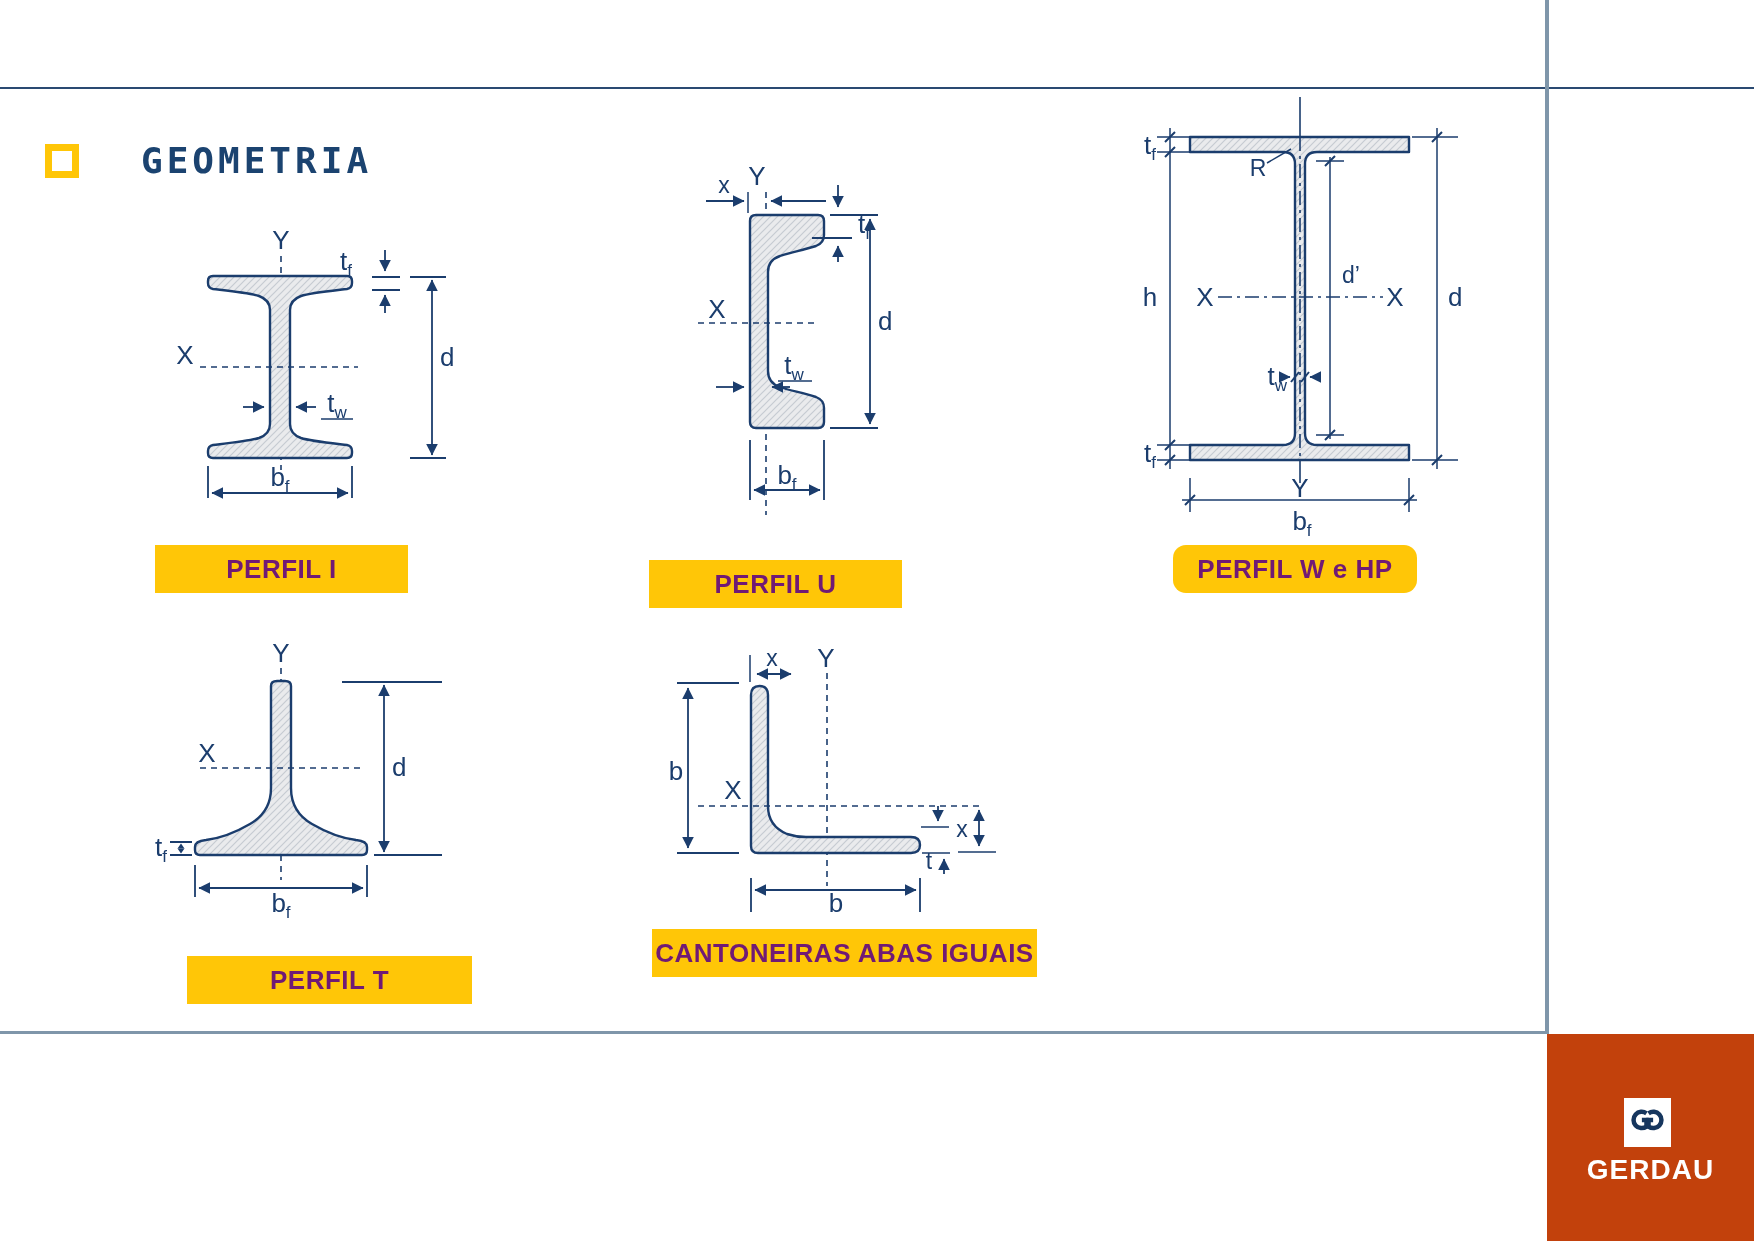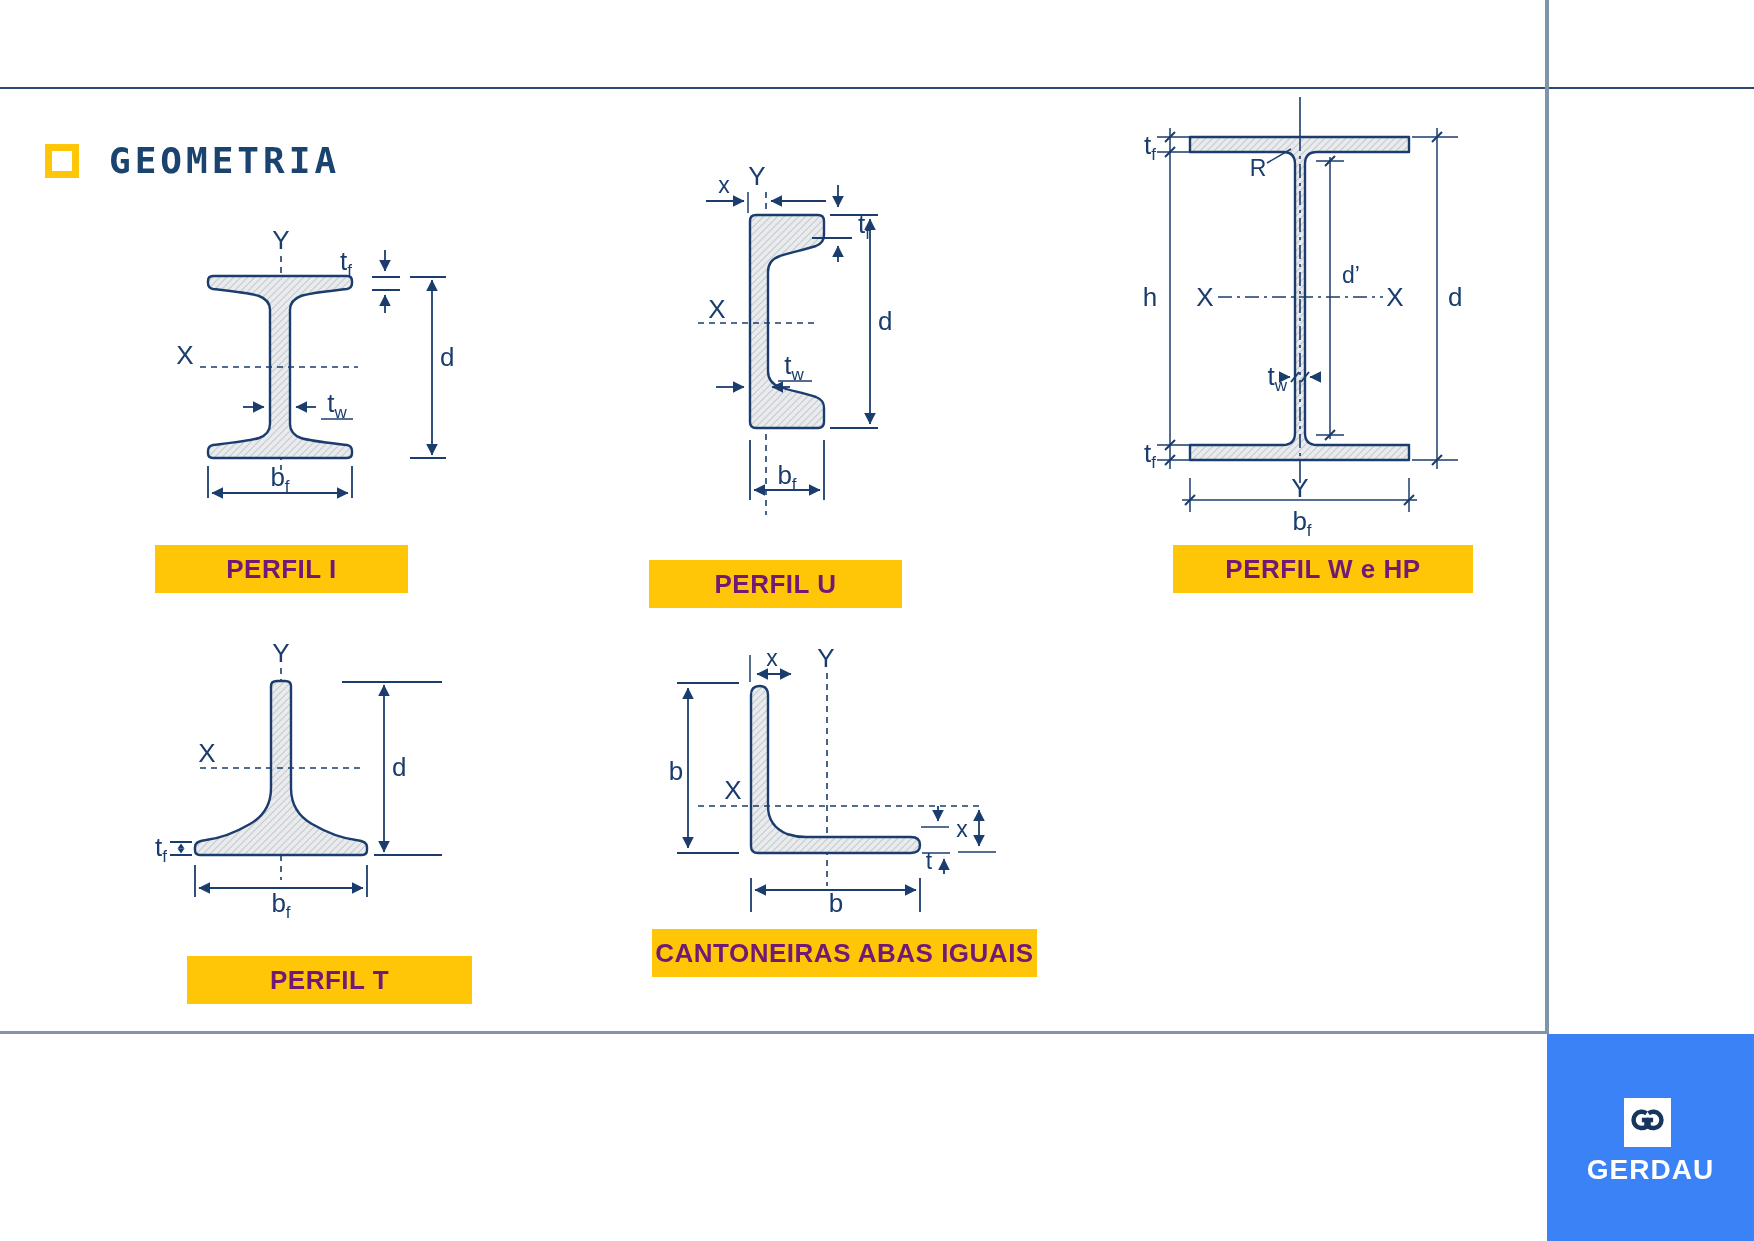--- a/index.html
+++ b/index.html
@@ -2,46 +2,46 @@
 <html><head>
 <meta charset="utf-8">
 <style>
   html,body{margin:0;padding:0;background:#ffffff;}
   #page{position:relative;width:1754px;height:1241px;background:#ffffff;overflow:hidden;
         font-family:"Liberation Sans",sans-serif;}
   .rule-top{position:absolute;left:0;top:87px;width:1754px;height:2px;background:#2a4a72;}
   .rule-vert{position:absolute;left:1545px;top:0;width:4px;height:1034px;background:#7f96aa;}
   .rule-horiz{position:absolute;left:0;top:1031px;width:1549px;height:3px;background:#7f96aa;}
 
-  .header{position:absolute;left:45px;top:143px;display:flex;align-items:center;}
+  .header{position:absolute;left:45px;top:143px;display:flex;align-items:center;gap:32px;}
   .header .sq{width:20px;height:20px;border:7px solid #FFC607;background:#ffffff;}
   .header .title{margin-left:30px;color:#1b4370;font-family:"DejaVu Sans Mono",monospace;
                  font-size:36px;font-weight:bold;letter-spacing:4px;line-height:1;}
 
   .banner{position:absolute;height:48px;background:#FFC607;display:flex;align-items:center;justify-content:center;
           color:#701a75;font-size:26px;font-weight:bold;letter-spacing:0.5px;}
   .banner-i{left:155px;top:545px;width:253px;}
   .banner-u{left:649px;top:545px;width:253px;margin-top:15px;}
-  .banner-w{left:1173px;top:545px;width:300px;}
+  .banner-w{left:1173px;top:545px;width:244px;border-radius:13px;}
   .banner-t{left:155px;top:956px;width:285px;margin-left:32px;}
   .banner-cant{left:652px;top:929px;width:385px;}
 
   svg{position:absolute;overflow:visible;}
   .shape{fill:url(#hatch);stroke:#1b3d6d;stroke-width:2.4;stroke-linejoin:round;}
   .dim{stroke:#1b3d6d;stroke-width:1.8;fill:none;}
   .dimthin{stroke:#1b3d6d;stroke-width:1.5;fill:none;}
   .axis{stroke:#1b3d6d;stroke-width:1.6;fill:none;stroke-dasharray:6 5;}
   .axiscl{stroke:#1b3d6d;stroke-width:1.6;fill:none;stroke-dasharray:14 5 3 5;}
   .sol{stroke:#1b3d6d;stroke-width:1.6;fill:none;}
   .lbl{font-family:"Liberation Sans",sans-serif;font-size:26px;fill:#1b3d6d;}
   .lbl-sm{font-family:"Liberation Sans",sans-serif;font-size:23px;fill:#1b3d6d;}
   .sub{font-size:17px;}
   .tick45{stroke:#1b3d6d;stroke-width:2;fill:none;}
 
-  .footer-block{position:absolute;left:1547px;top:1034px;width:207px;height:207px;background:#3b82f6;}
+  .footer-block{position:absolute;left:1547px;top:1034px;width:207px;height:207px;background:#c2410c;}
   .logo-sq{position:absolute;left:77px;top:64px;width:47px;height:49px;background:#ffffff;}
   .brand{position:absolute;left:0;top:120px;width:207px;text-align:center;color:#ffffff;
          font-size:28px;font-weight:bold;letter-spacing:1px;font-family:"Liberation Sans",sans-serif;}
 </style>
 </head>
 <body>
 
 <div id="page">
 
   <div class="rule-top"></div>

